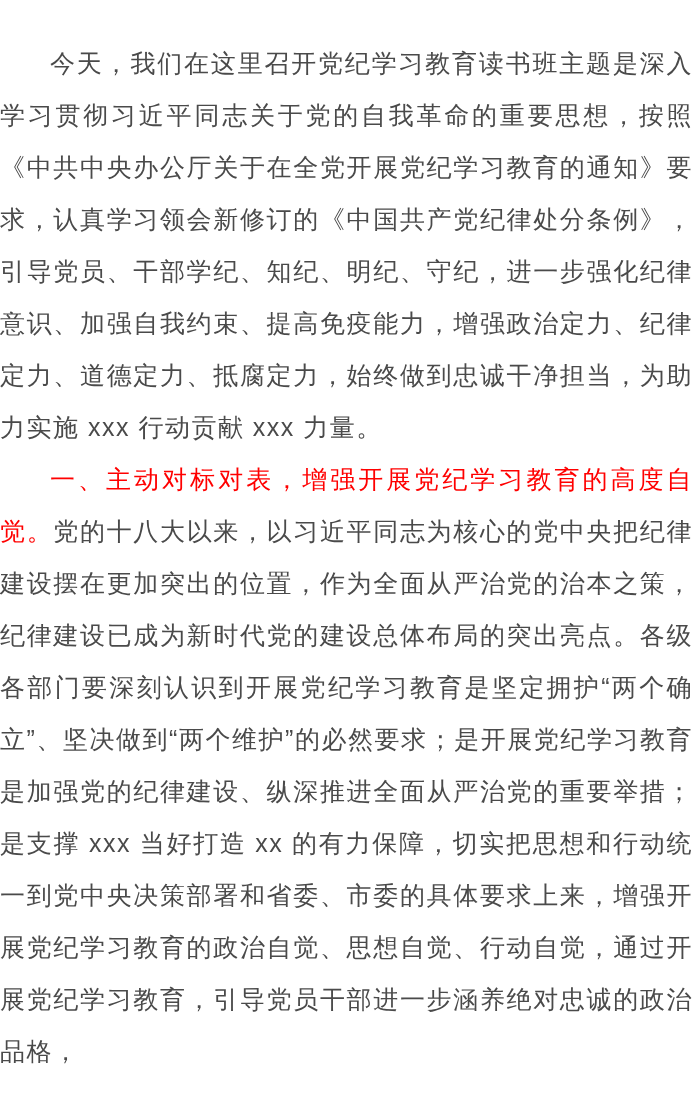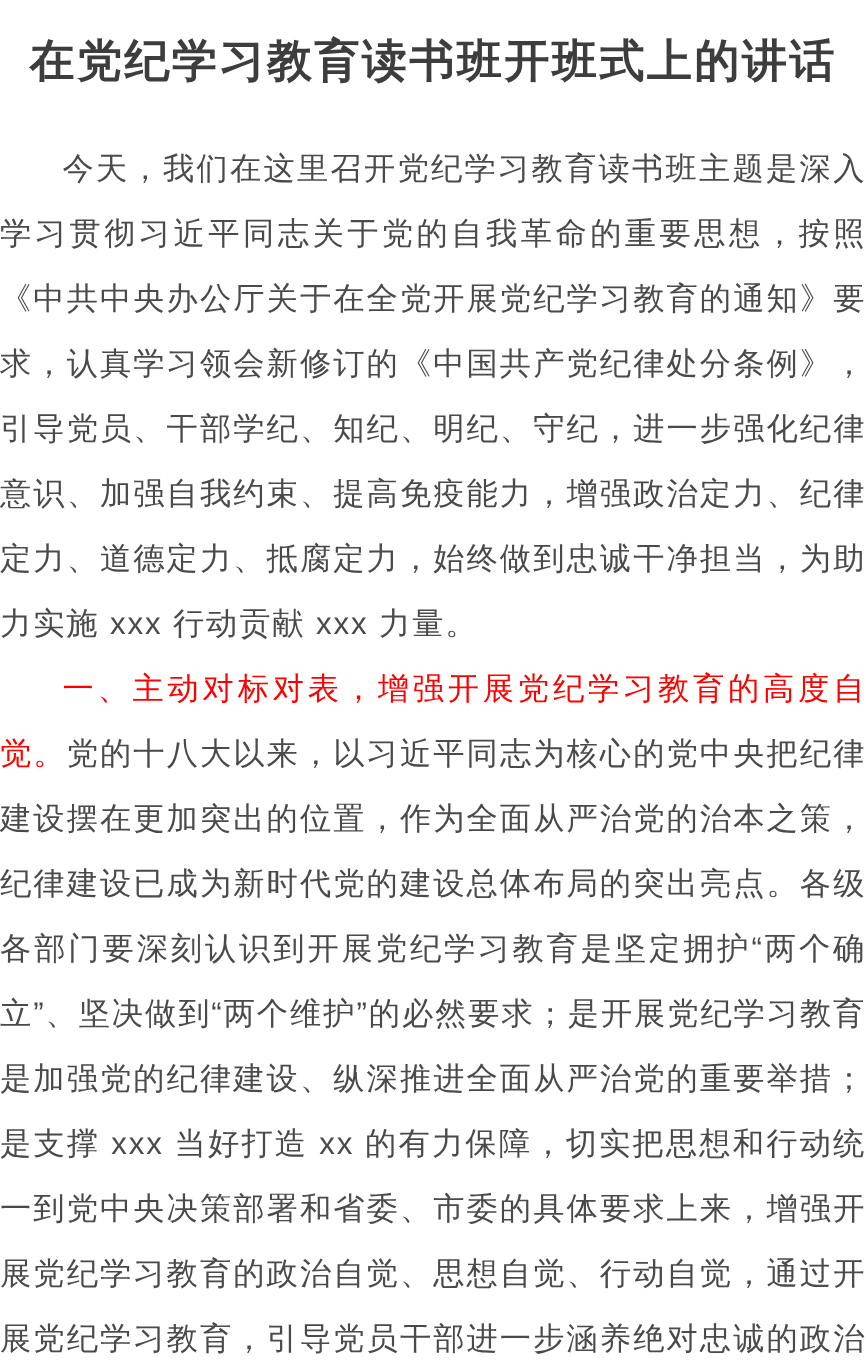--- a/index.html
+++ b/index.html
@@ -40,20 +40,19 @@
     text-indent: 2em;
   }
   .section-heading {
     color: var(--section-heading, #ff0000);
   }
 </style>
 </head>
 <body>
 
 <div class="page">
-  <h1 class="doc-title">在党纪学习教育读书班开班式上的讲话</h1>
 
   <div class="doc-body">
     <p class="para">今天，我们在这里召开党纪学习教育读书班主题是深入学习贯彻习近平同志关于党的自我革命的重要思想，按照《中共中央办公厅关于在全党开展党纪学习教育的通知》要求，认真学习领会新修订的《中国共产党纪律处分条例》，引导党员、干部学纪、知纪、明纪、守纪，进一步强化纪律意识、加强自我约束、提高免疫能力，增强政治定力、纪律定力、道德定力、抵腐定力，始终做到忠诚干净担当，为助力实施 xxx 行动贡献 xxx 力量。</p>
 
     <p class="para"><span class="section-heading">一、主动对标对表，增强开展党纪学习教育的高度自觉。</span><span>党的十八大以来，以习近平同志为核心的党中央把纪律建设摆在更加突出的位置，作为全面从严治党的治本之策，纪律建设已成为新时代党的建设总体布局的突出亮点。各级各部门要深刻认识到开展党纪学习教育是坚定拥护“两个确立”、坚决做到“两个维护”的必然要求；是开展党纪学习教育是加强党的纪律建设、纵深推进全面从严治党的重要举措；是支撑 xxx 当好打造 xx 的有力保障，切实把思想和行动统一到党中央决策部署和省委、市委的具体要求上来，增强开展党纪学习教育的政治自觉、思想自觉、行动自觉，通过开展党纪学习教育，引导党员干部进一步涵养绝对忠诚的政治品格，</span></p>
   </div>
 </div>
 
 </body></html>

